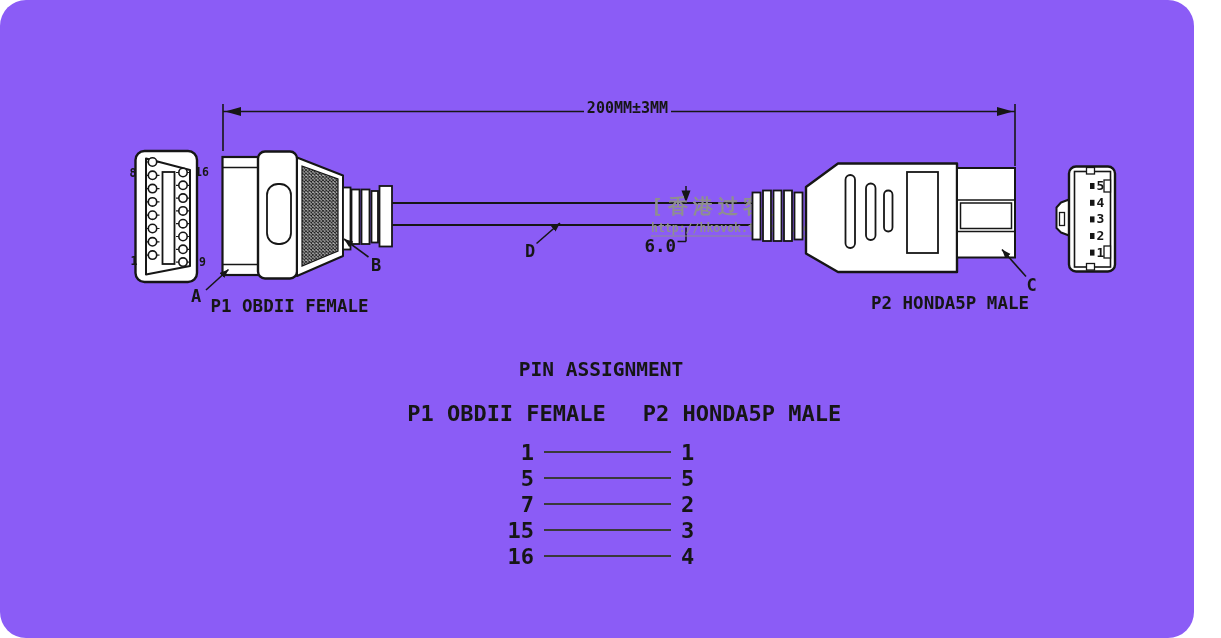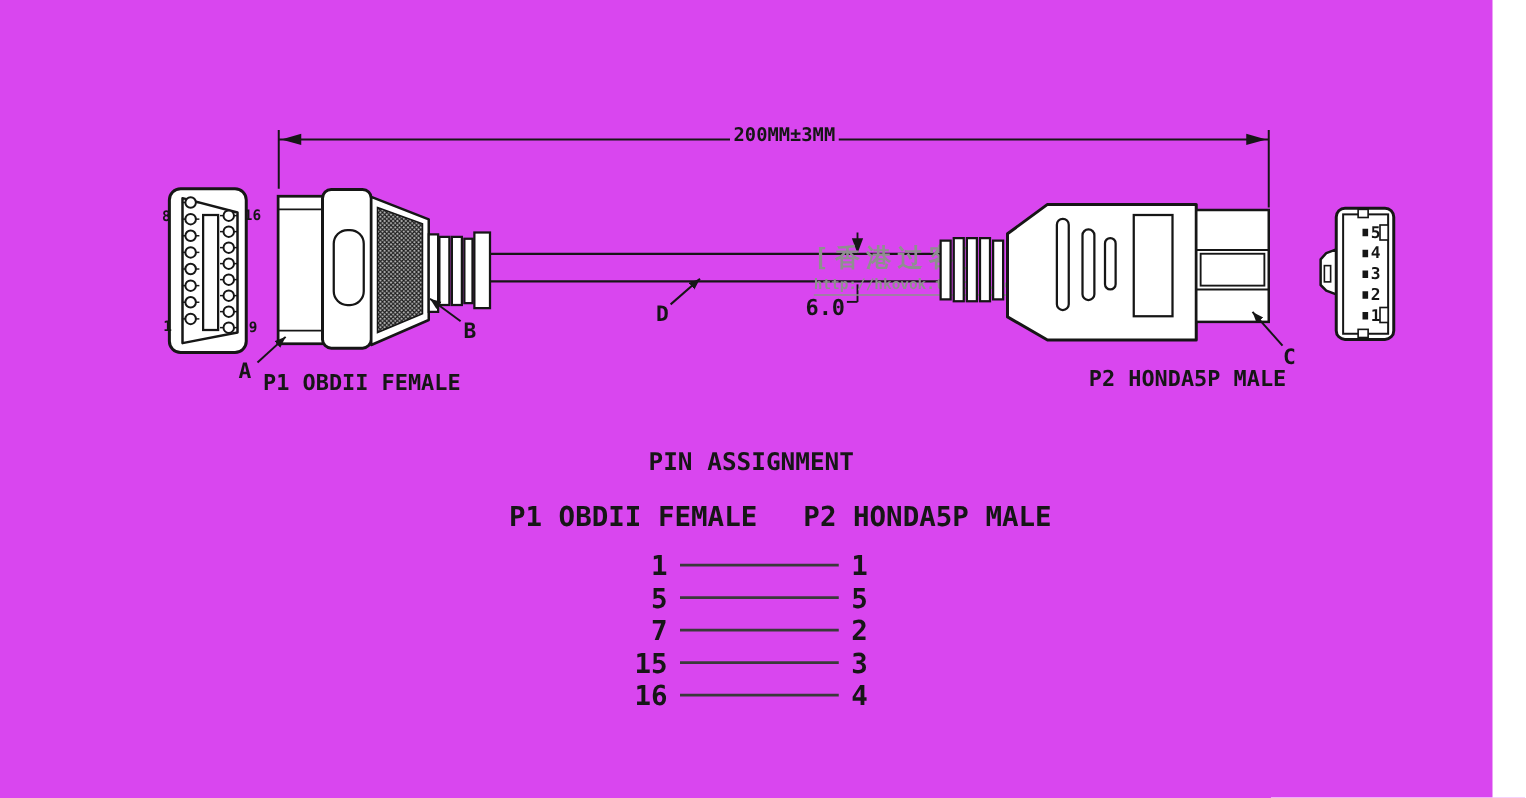--- a/index.html
+++ b/index.html
@@ -1,17 +1,17 @@
 <!DOCTYPE html>
 <html><head>
 <meta charset="utf-8">
 <style>
   html,body{margin:0;padding:0;background:#fff;}
-  .canvas{position:relative;width:1194px;height:638px;background:#d946ef;overflow:hidden;
-          font-family:"DejaVu Sans Mono","Liberation Mono",monospace;}
+  .canvas{position:relative;width:1194px;height:638px;background:#8b5cf6;overflow:hidden;
+          font-family:"DejaVu Sans Mono","Liberation Mono",monospace;border-radius:26px;}
   svg text{font-family:"DejaVu Sans Mono","Liberation Mono",monospace;font-weight:700;fill:#161616;}
   svg .wm text{fill:#8f8f8f;}
 </style>
 </head>
 <body>
 
 <div class="canvas">
 <svg width="1221" height="638" viewBox="0 0 1221 638">
   <defs>
     <marker id="arr" markerWidth="10" markerHeight="8" refX="9" refY="3.5" orient="auto" markerUnits="userSpaceOnUse">

